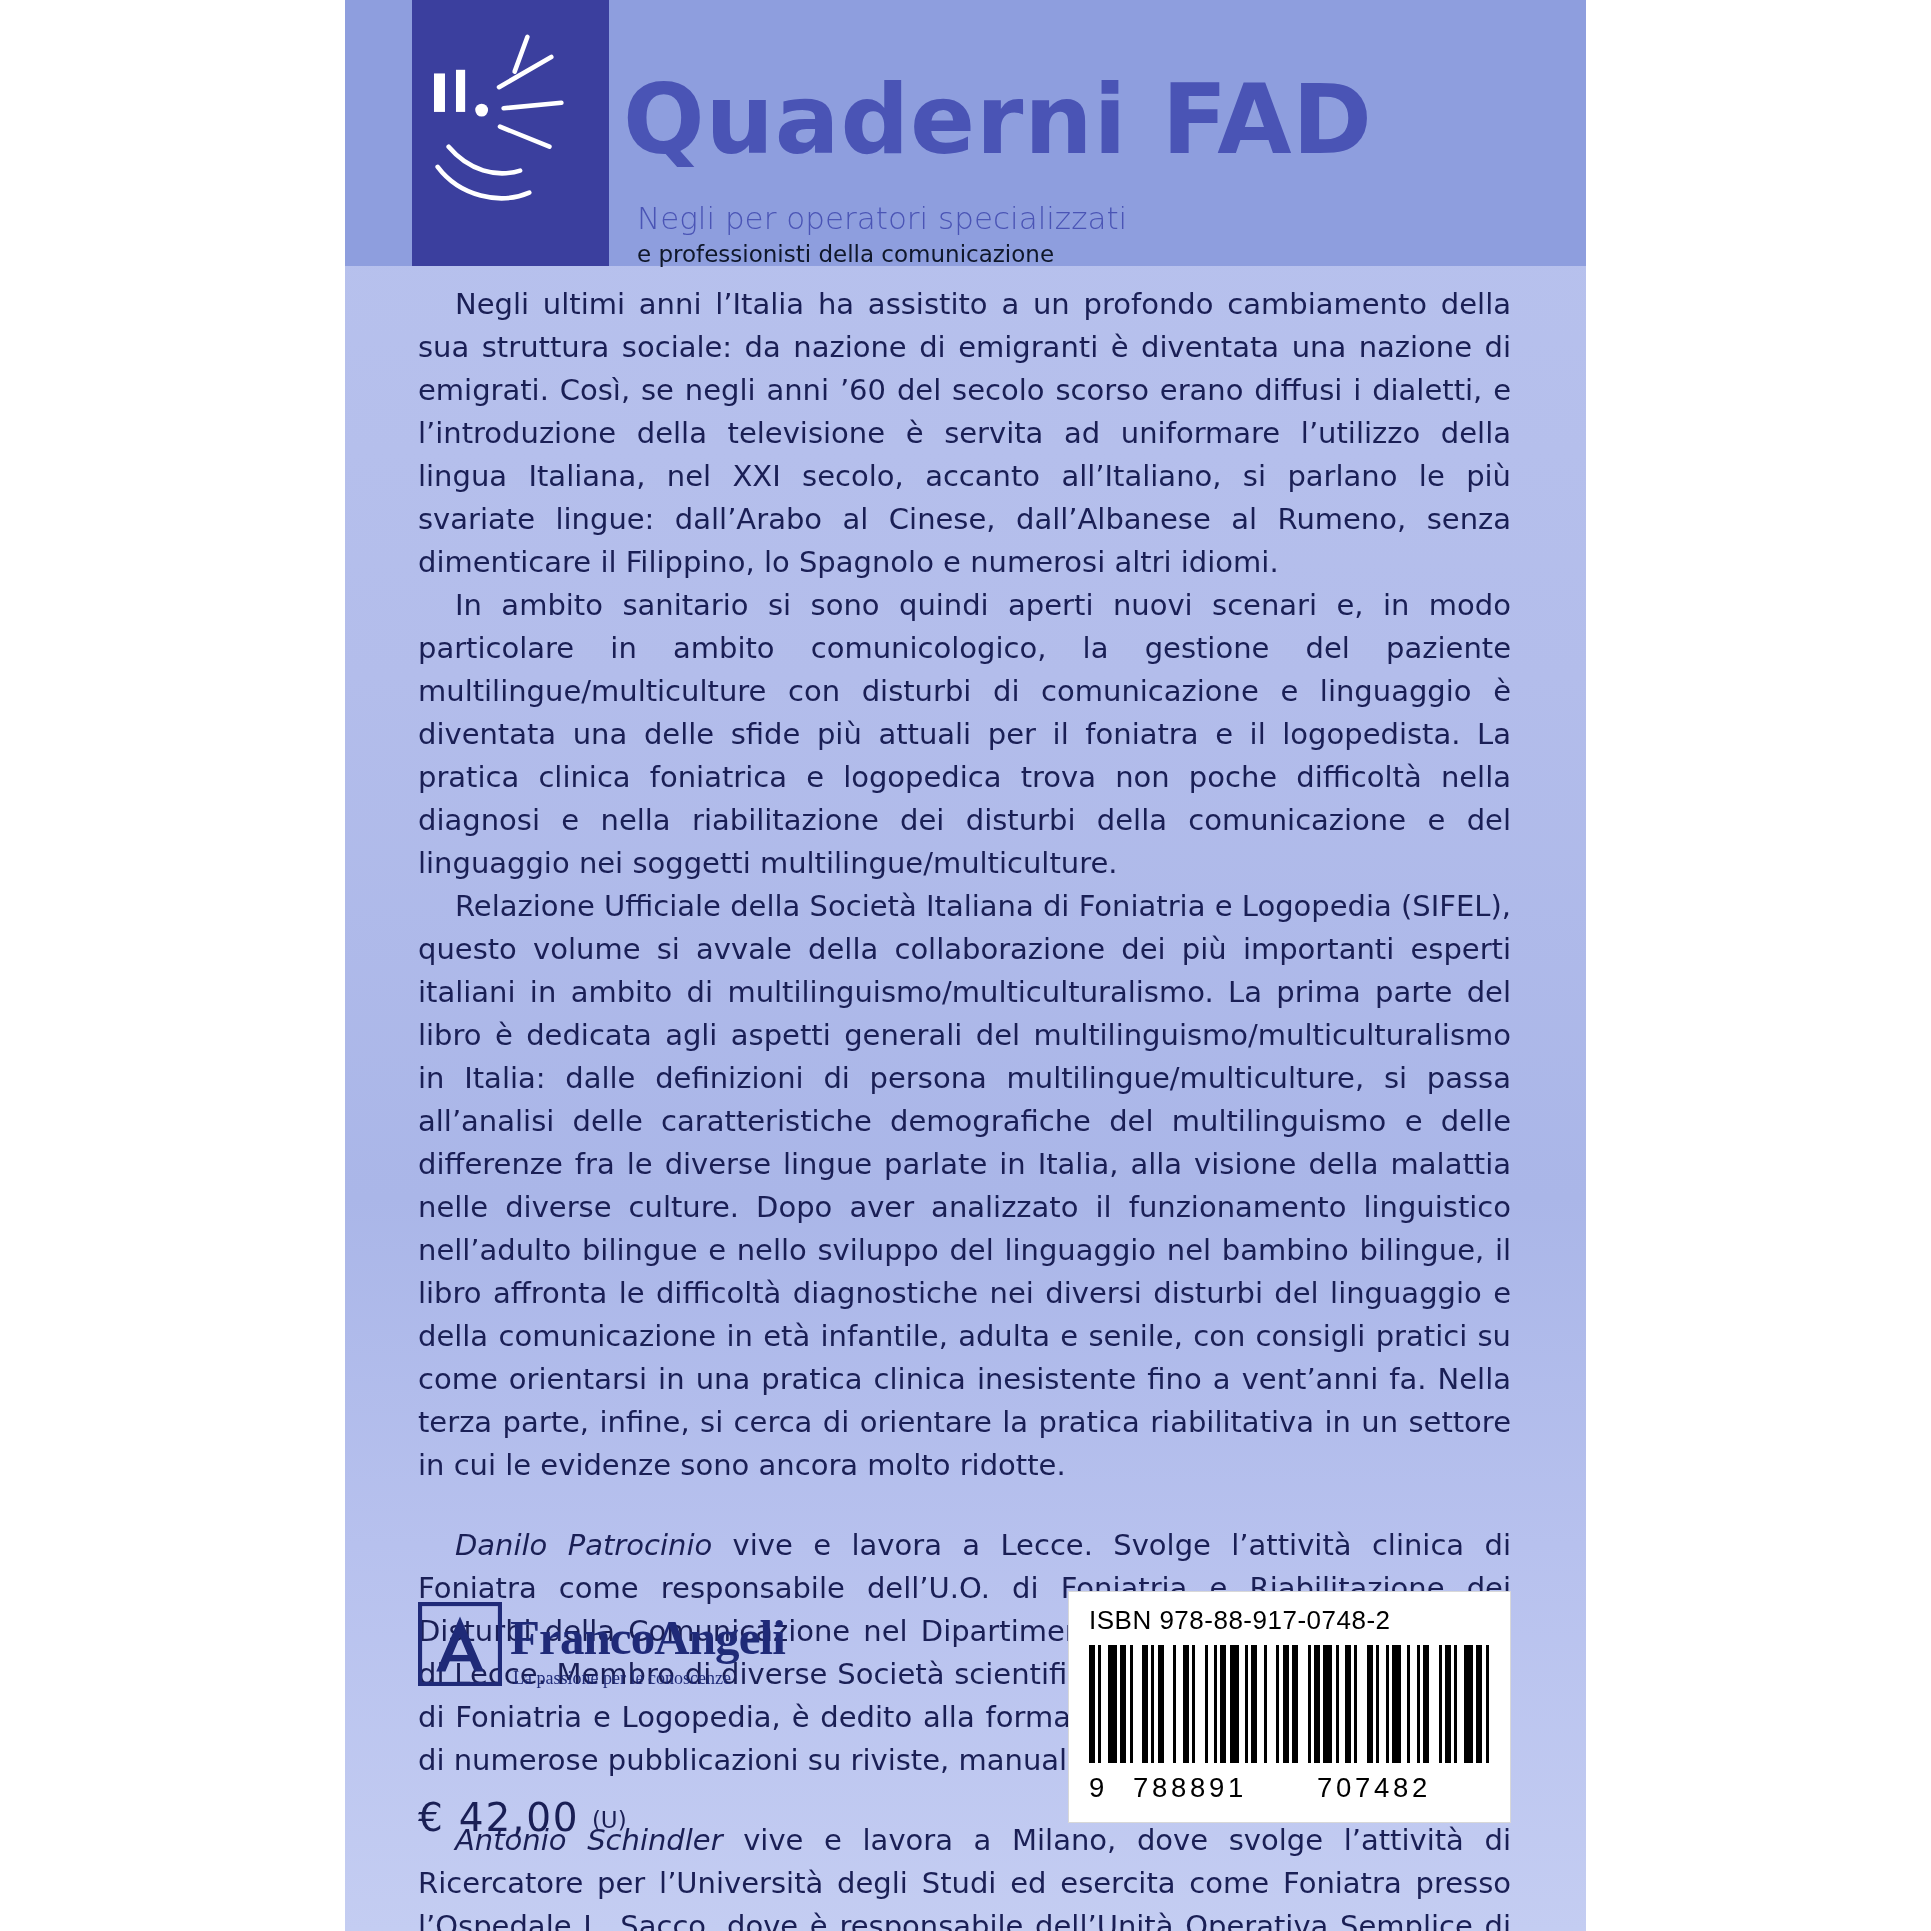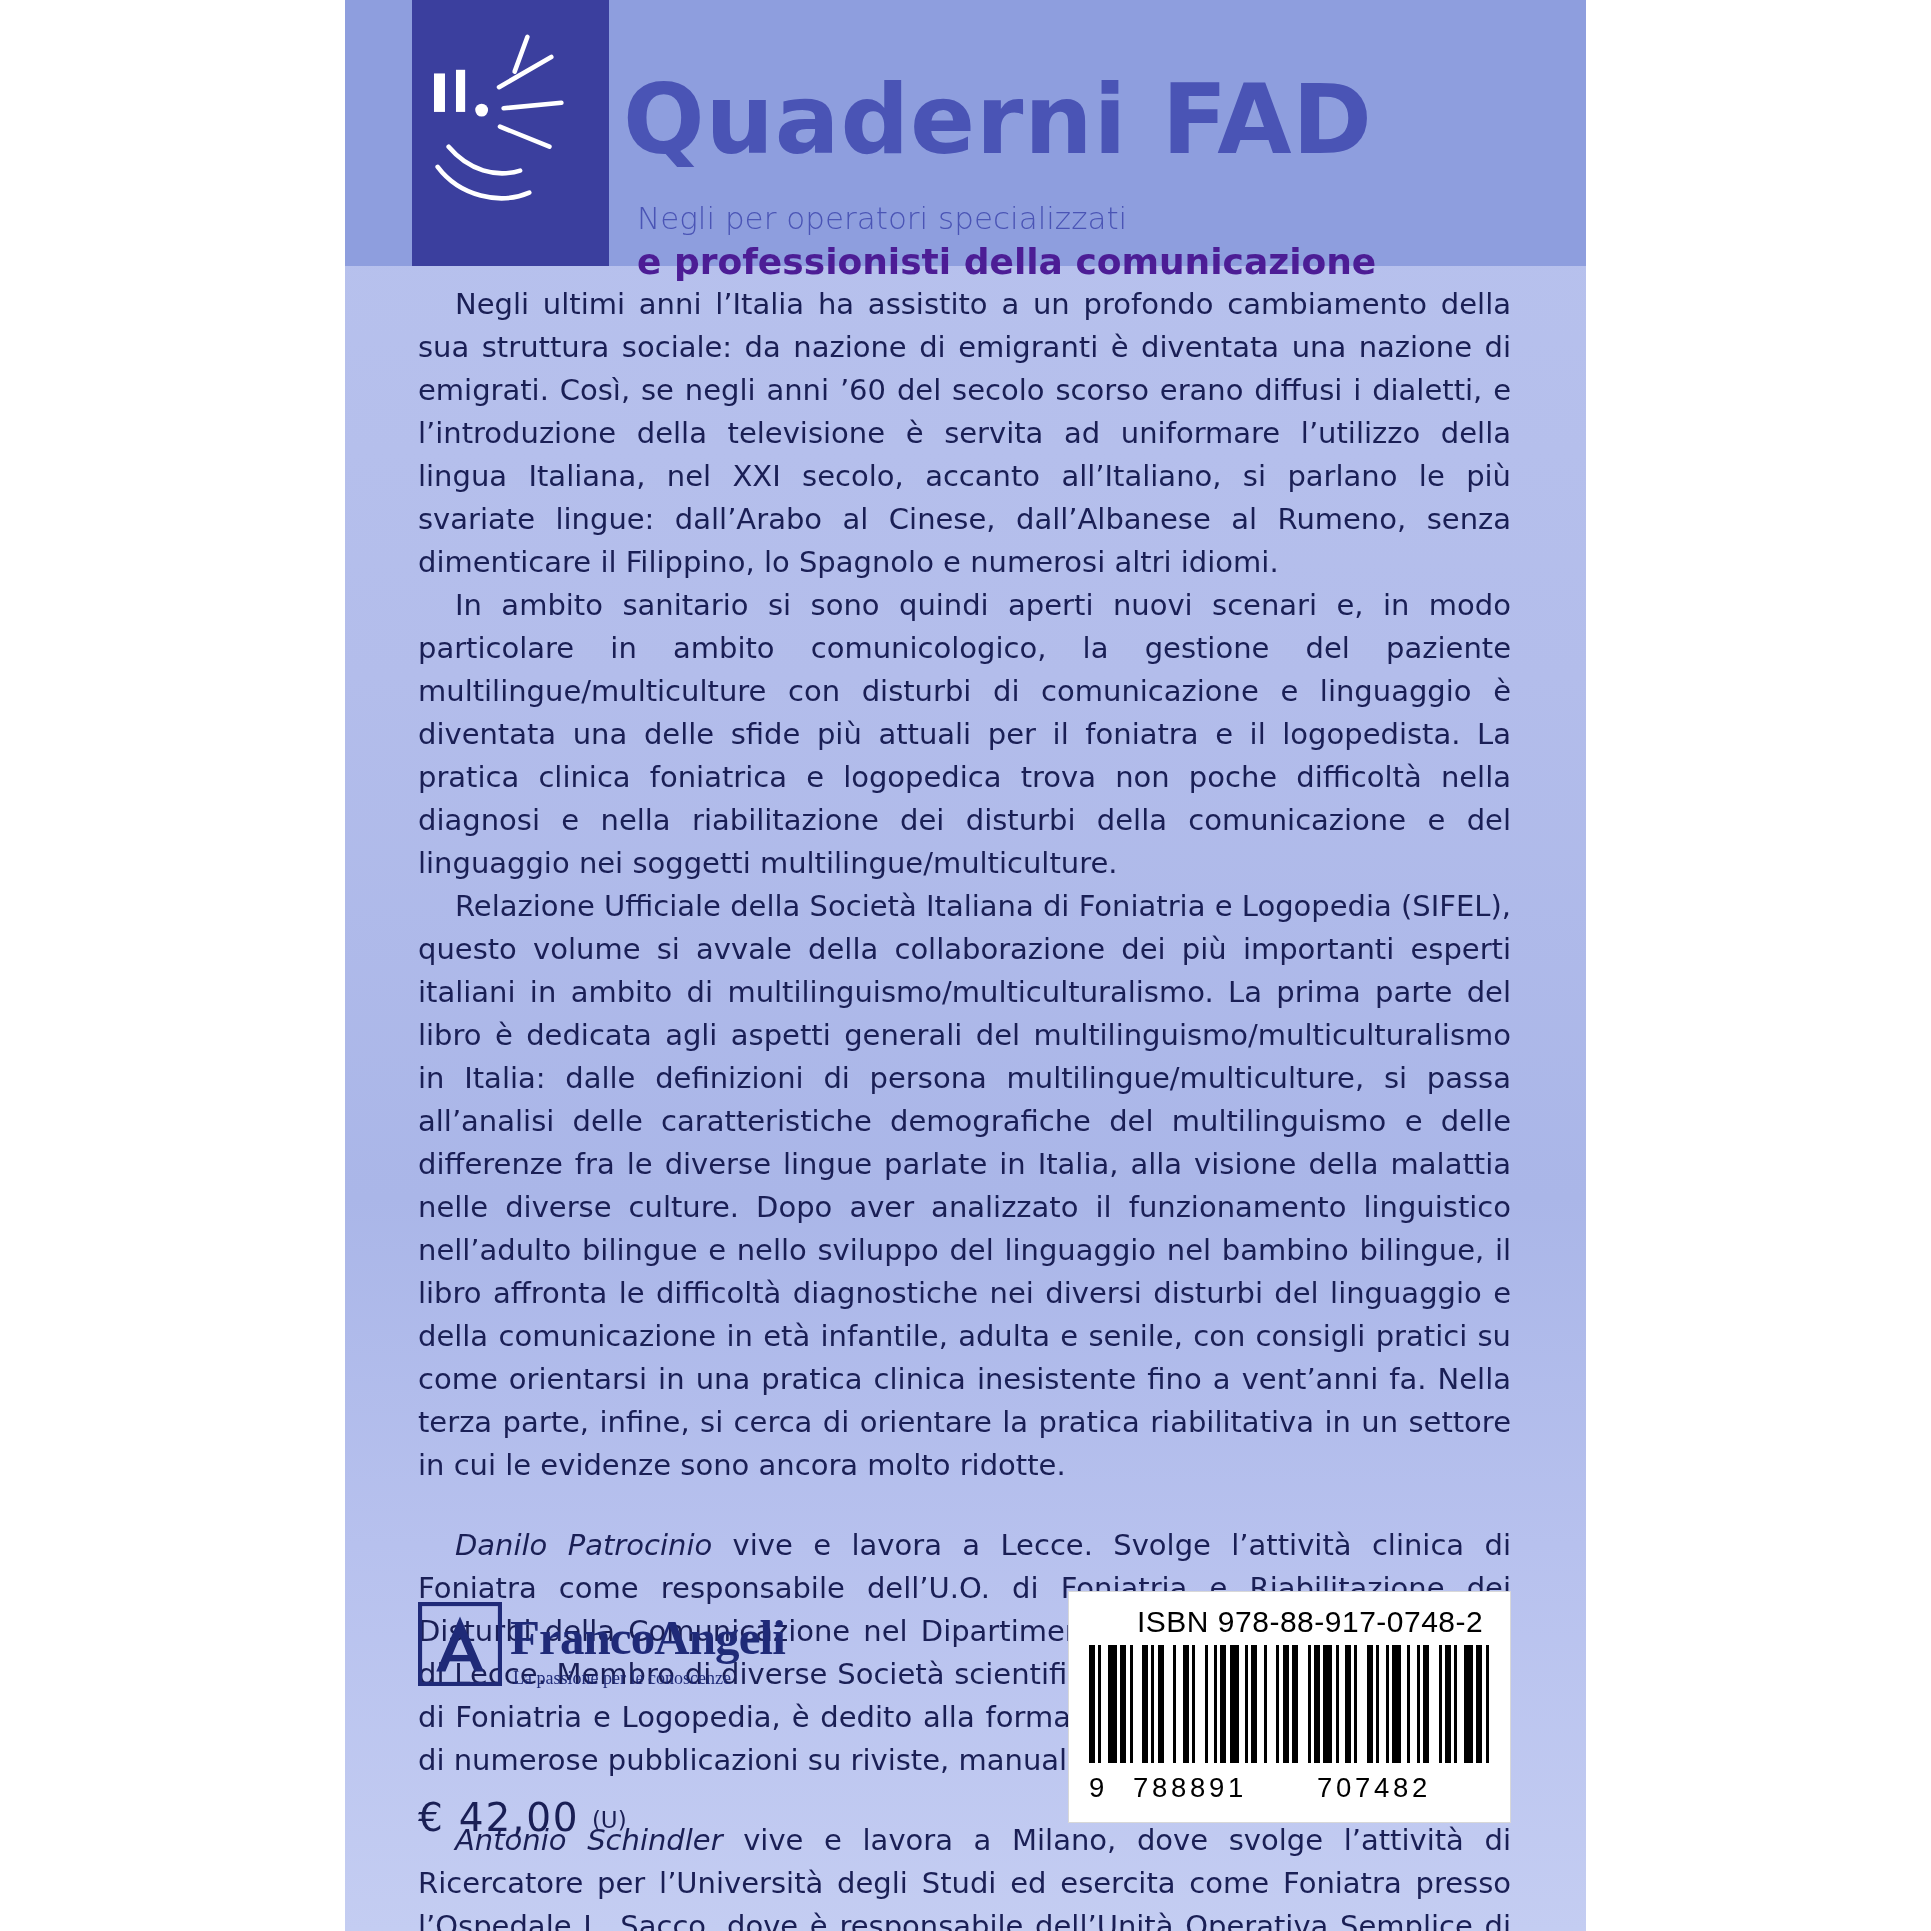--- a/index.html
+++ b/index.html
@@ -61,24 +61,24 @@
     top: 200px;
     font-size: 31px;
     color: #4a54b5;
     font-family: "DejaVu Sans", sans-serif;
     font-weight: 300;
   }
   .mast-sub2 {
     position: absolute;
     left: 292px;
     top: 241px;
-    font-size: 36px;
-    color: #4c1d95;
-    font-family: "DejaVu Sans", sans-serif;
-    font-weight: 700;
+    font-size: 23px;
+    color: #0f172a;
+    font-family: "DejaVu Sans", sans-serif;
+    font-weight: 400;
   }
   
   #blurb {
     position: absolute;
     left: 73px;
     top: 283px;
     width: 1093px;
     color: #1a1f55;
     font-family: "DejaVu Sans", sans-serif;
     font-size: 29px;
@@ -148,25 +148,24 @@
     top: 1591px;
     width: 441px;
     height: 230px;
     background: #ffffff;
     border: 0.9px solid #d8d8d8;
   }
   #isbn-text {
     position: absolute;
     left: 20px;
     top: 13px;
-    font-size: 30px;
+    font-size: 26px;
     color: #000;
     font-family: "Liberation Sans", sans-serif;
     letter-spacing: 0.5px;
-    margin-left: 48px;
   }
   #barcode {
     position: absolute;
     left: 20px;
     top: 53px;
     width: 400px;
     height: 118px;
   }
   #barcode .bar {
     position: absolute;

